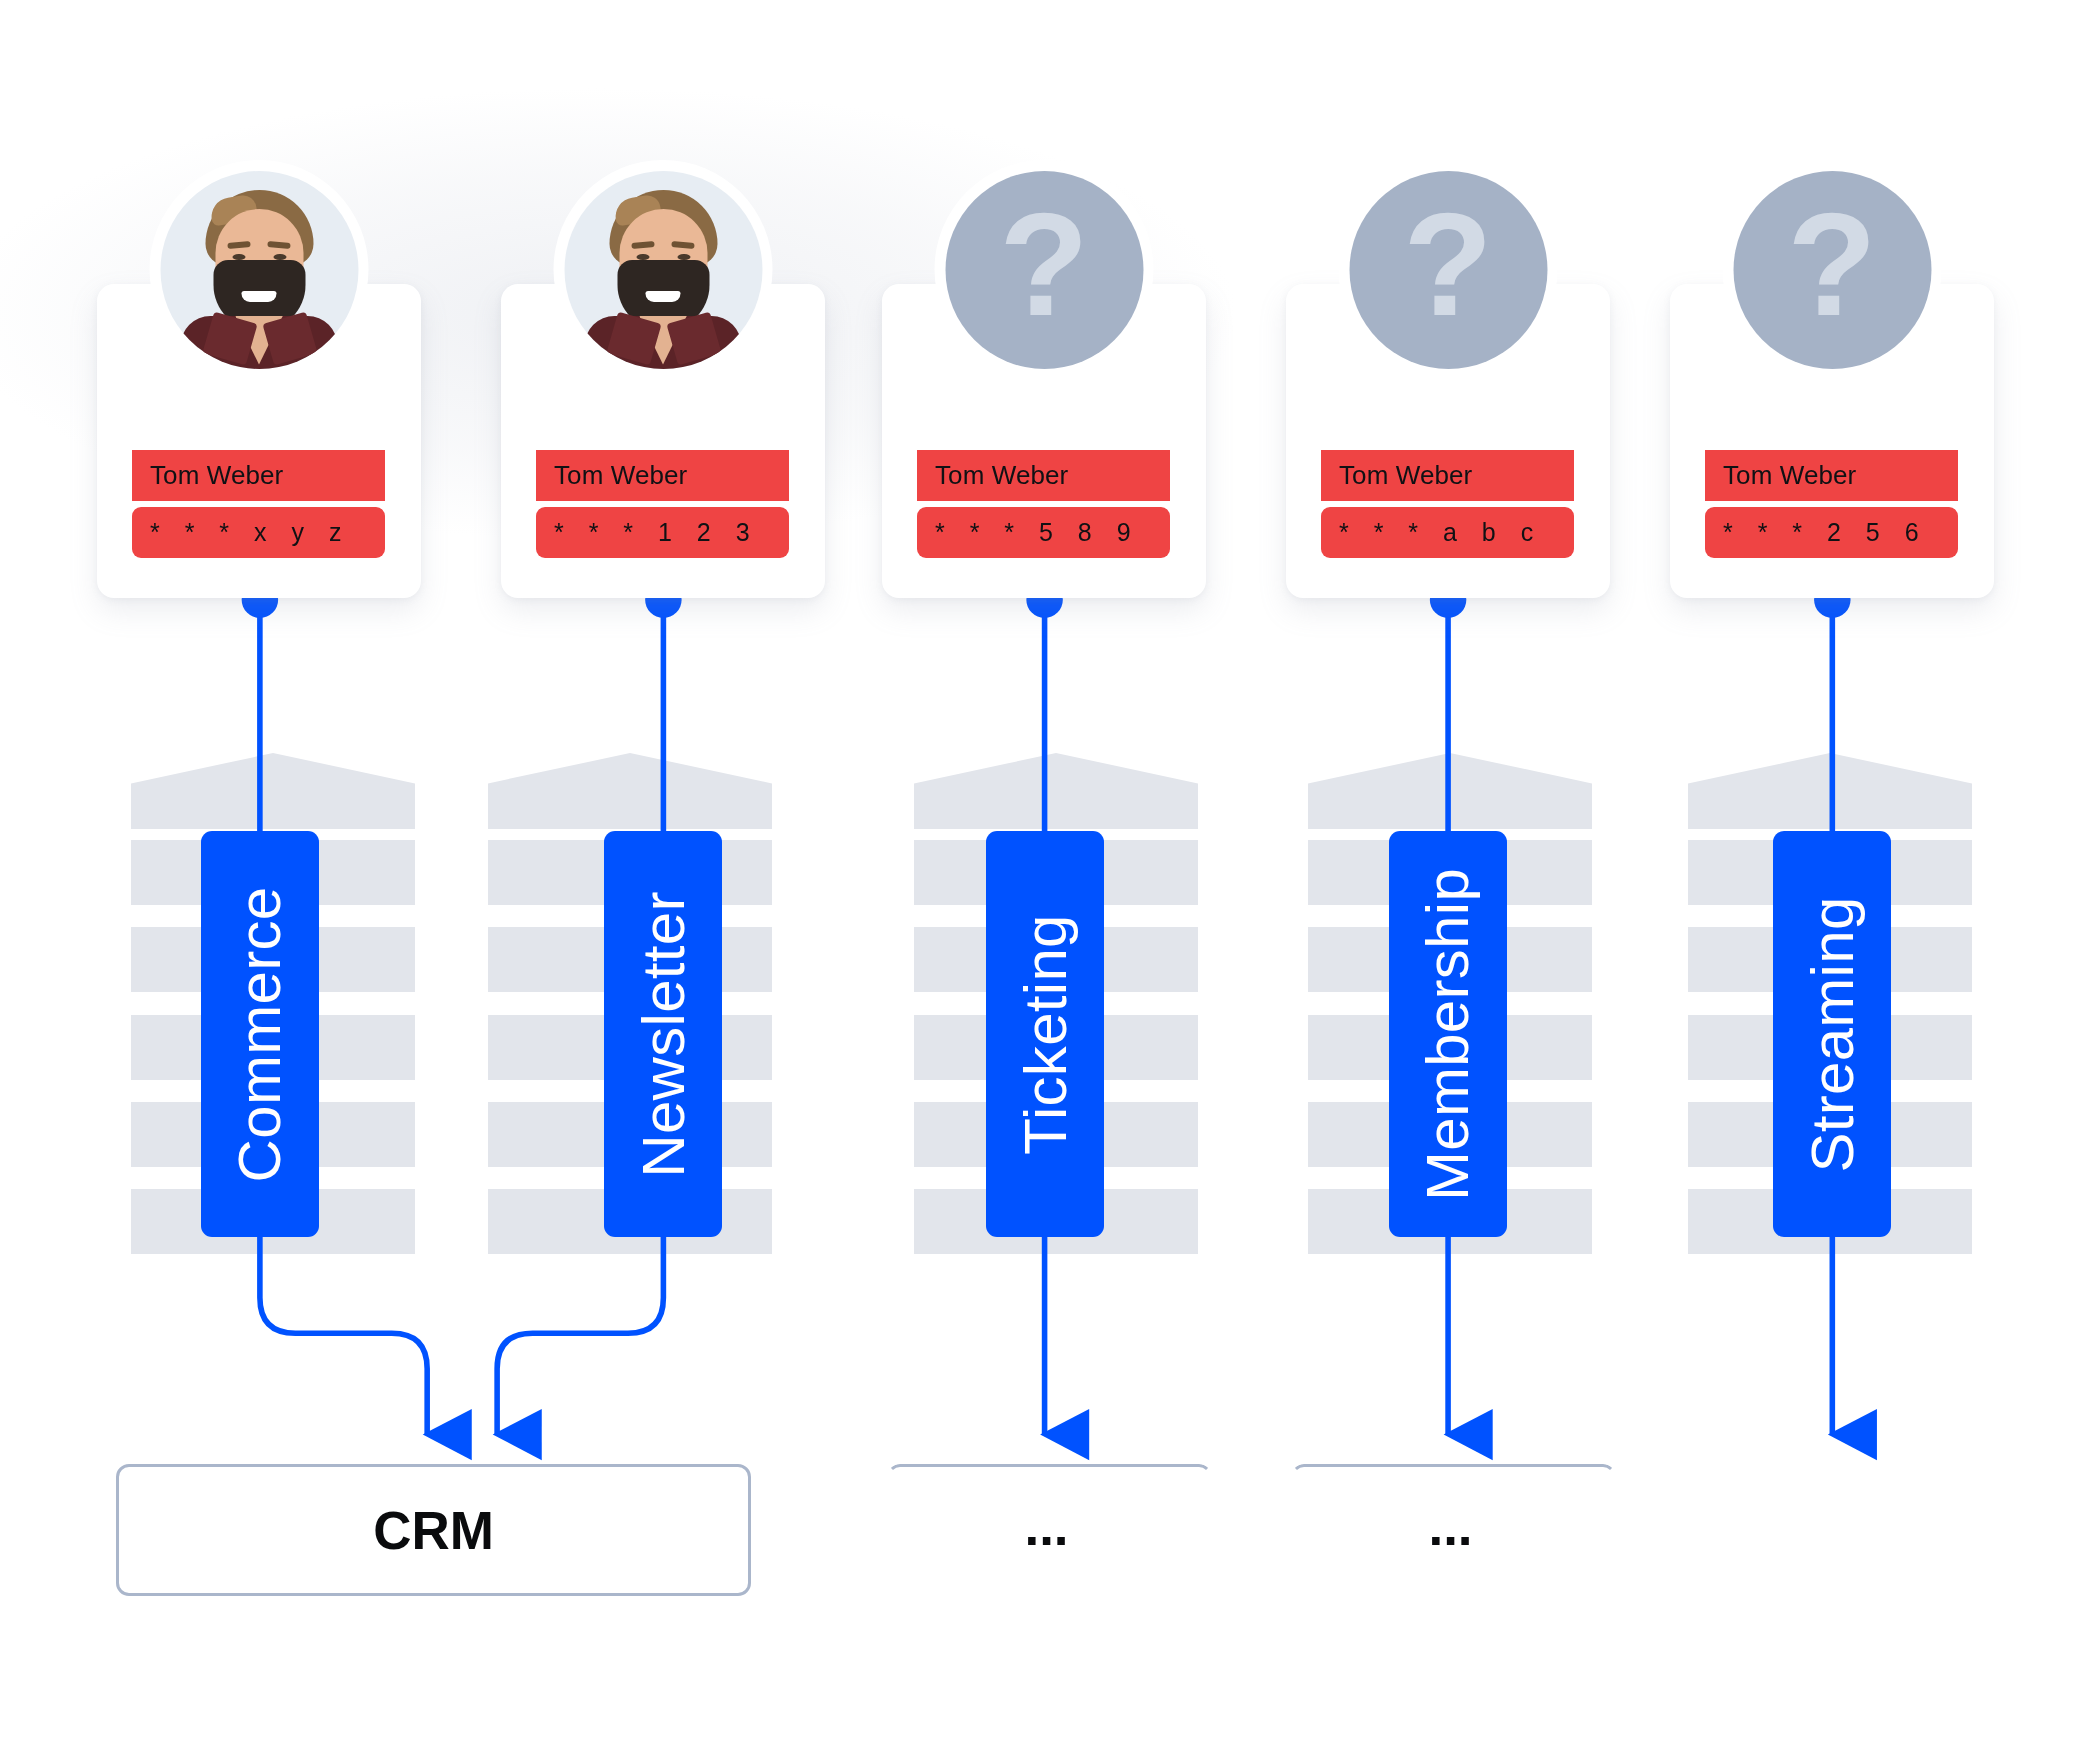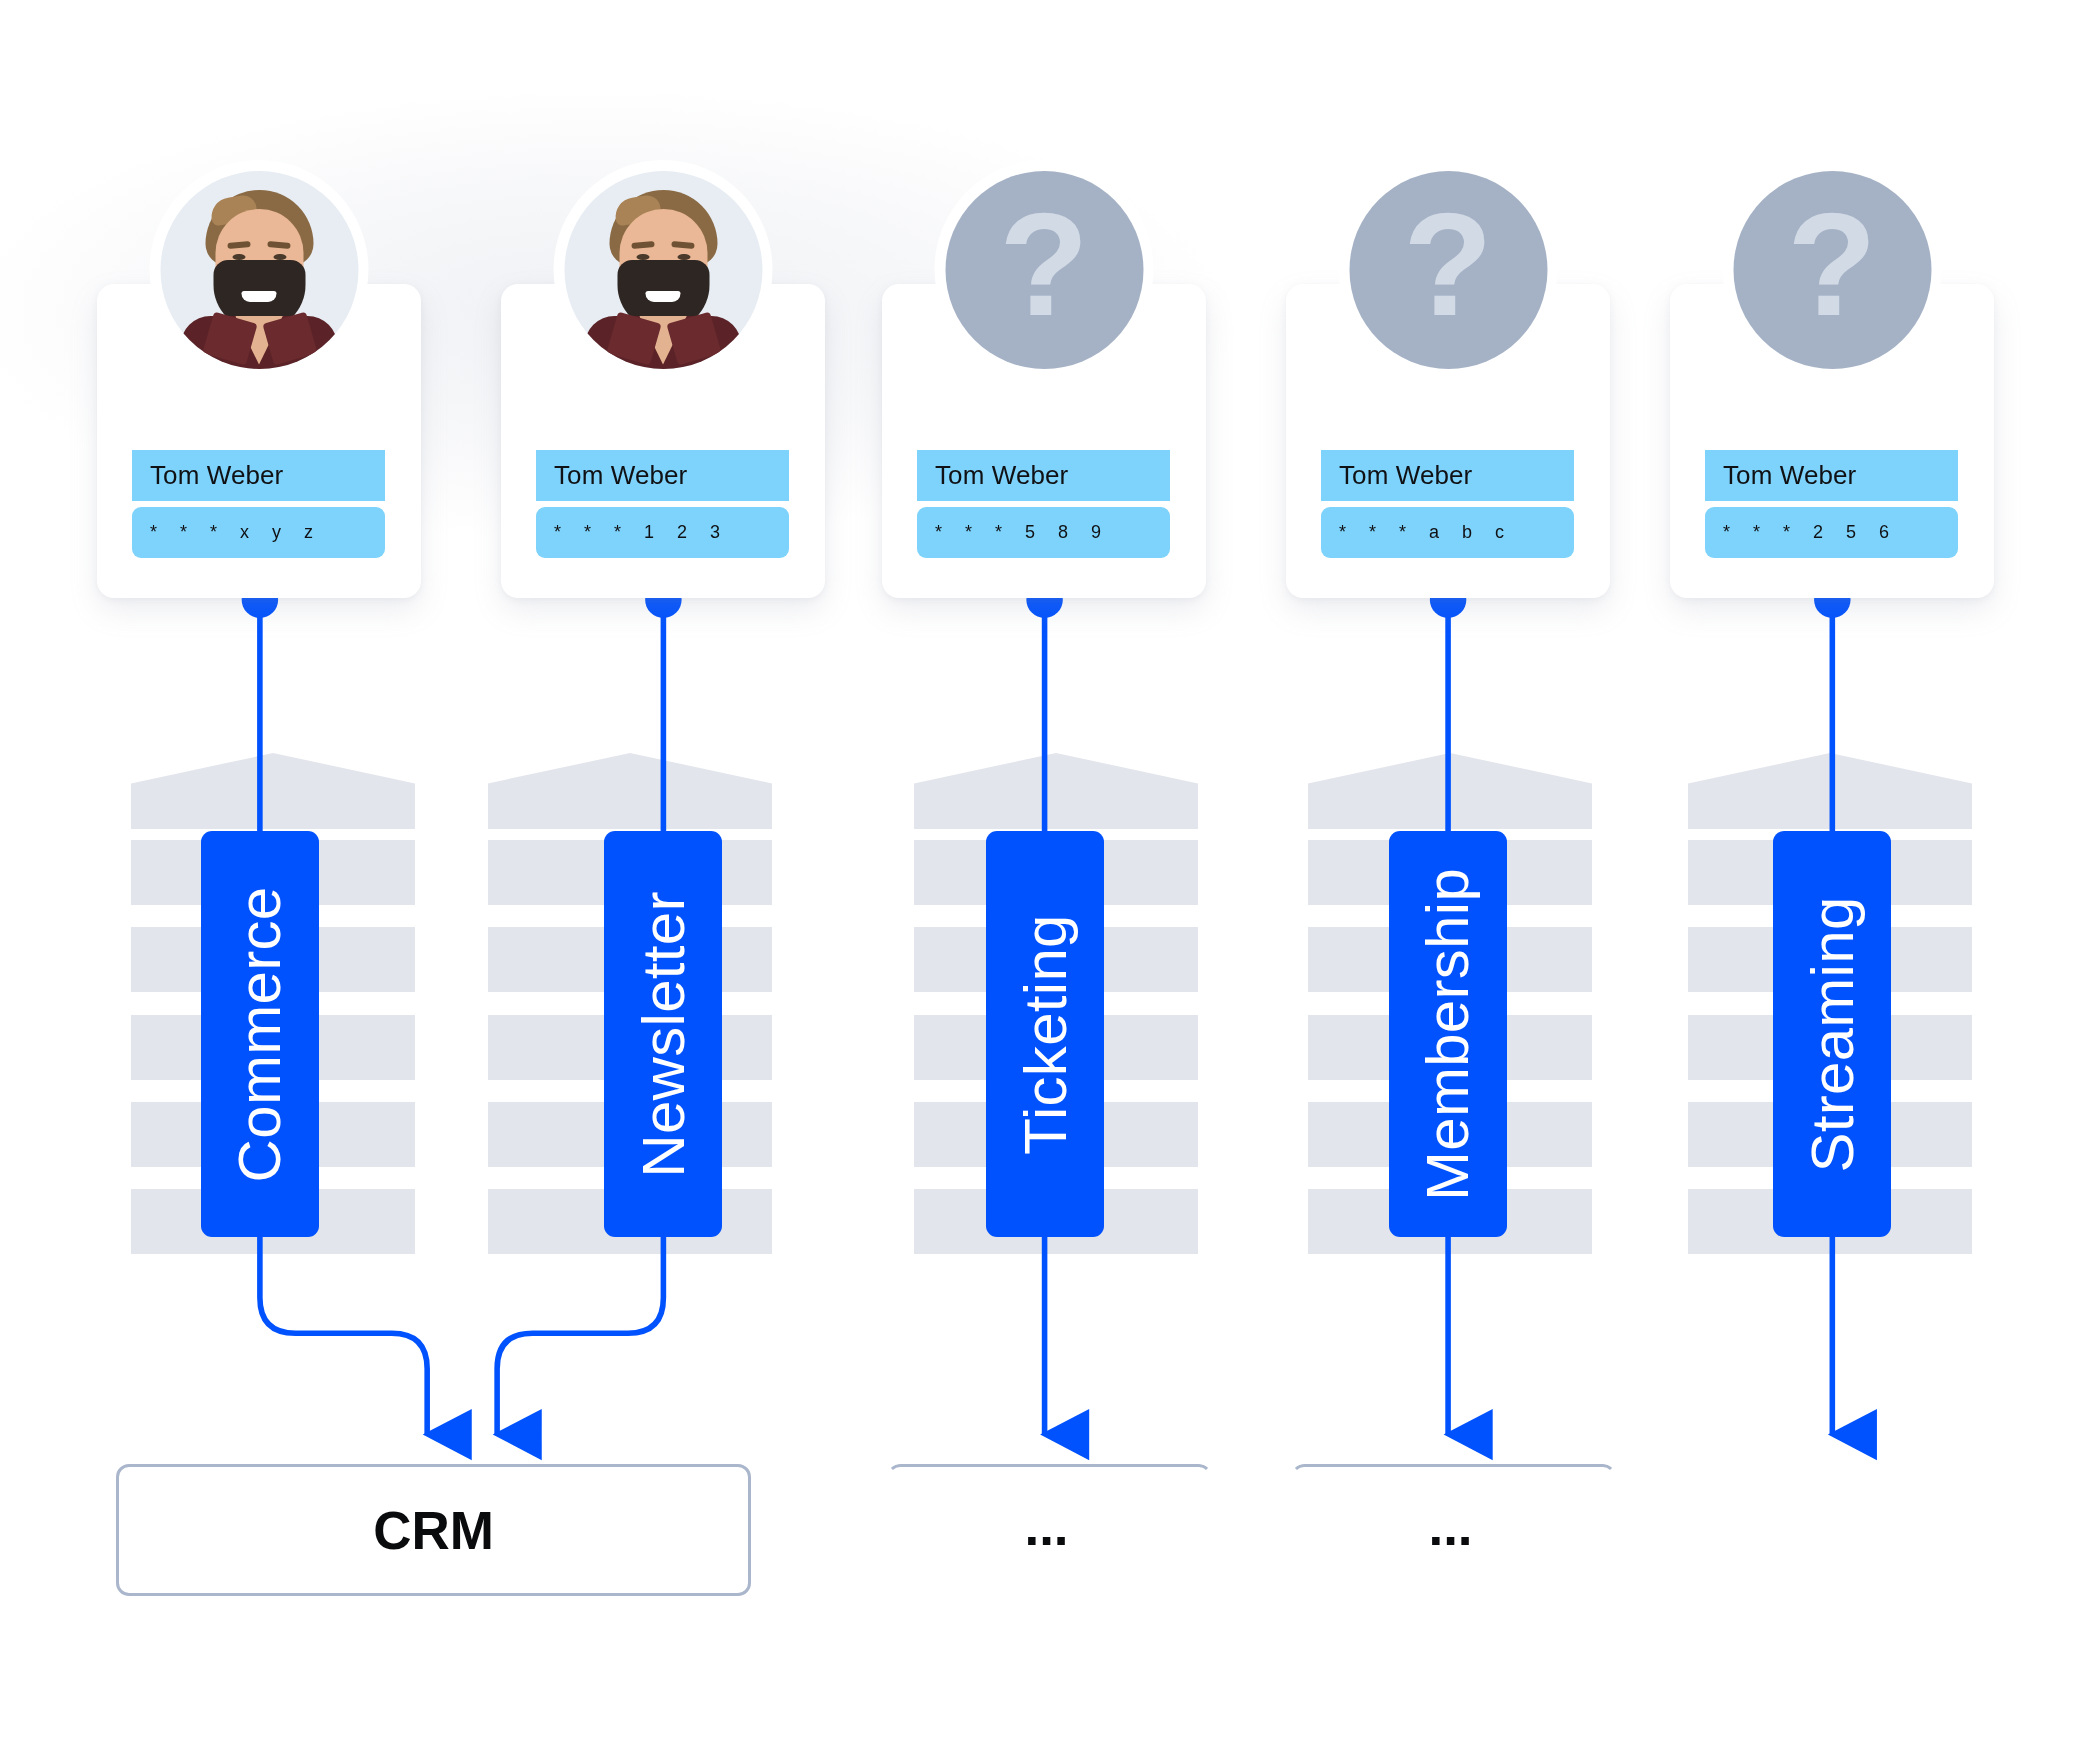--- a/index.html
+++ b/index.html
@@ -58,27 +58,27 @@
   .face .nose{position:absolute;left:94px;top:92px;width:10px;height:17px;background:#dfa986;border-radius:5px;}
   .face .beard{position:absolute;left:53px;top:89px;width:92px;height:71px;background:#2e2622;border-radius:15px 15px 47px 47px;}
   .face .mouth{position:absolute;left:81px;top:120px;width:35px;height:11px;background:#ffffff;border-radius:3px 3px 10px 10px;}
   .face .shirt{position:absolute;left:20px;top:145px;width:157px;height:71px;background:#5b2327;border-radius:30px 30px 0 0;}
   .face .shirt:before{content:"";position:absolute;left:55px;top:0;width:48px;height:49px;background:#e3b291;clip-path:polygon(0 0,100% 0,50% 100%);}
   .face .collar-l{position:absolute;left:47px;top:146px;width:45px;height:43px;background:#6a2a2e;transform:rotate(16deg);border-radius:4px;}
   .face .collar-r{position:absolute;left:107px;top:146px;width:45px;height:43px;background:#6a2a2e;transform:rotate(-16deg);border-radius:4px;}
 
   .field{
     position:absolute;left:35px;width:253px;height:51px;
-    background:#7dd3fc;
+    background:#ef4444;
     display:flex;align-items:center;
   }
   .field span{padding-left:18px;font-size:26px;color:#101114;letter-spacing:0.1px;}
   .field.name{top:166px;border-radius:0;}
   .field.pass{top:223px;border-radius:9px;}
-  .field.pass span{letter-spacing:9px;font-size:18px;}
+  .field.pass span{letter-spacing:9px;font-size:25px;}
 
   
   .building{position:absolute;width:284px;height:507px;}
   .roof{
     position:absolute;left:0;top:0;width:284px;height:76px;
     background:#e2e5eb;
     clip-path:polygon(50% 0, 100% 40%, 100% 100%, 0 100%, 0 40%);
   }
   .bar{position:absolute;left:0;width:284px;height:65px;background:#e2e5eb;}
 

